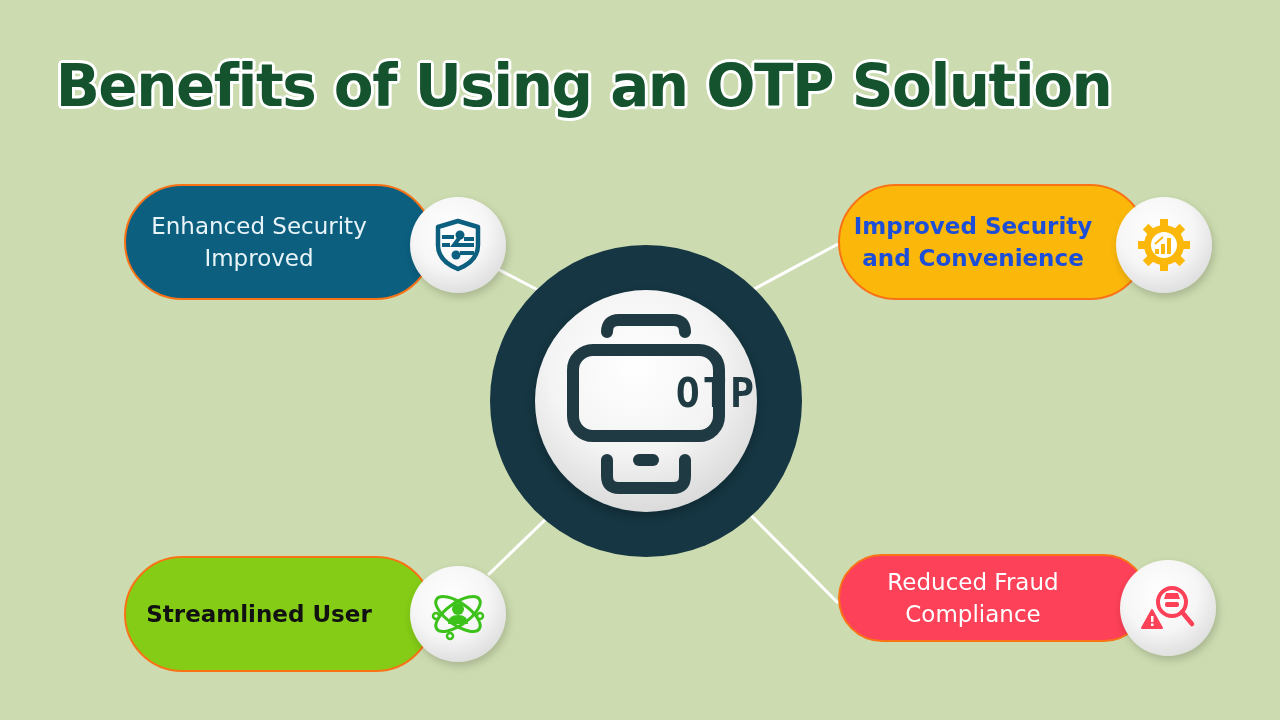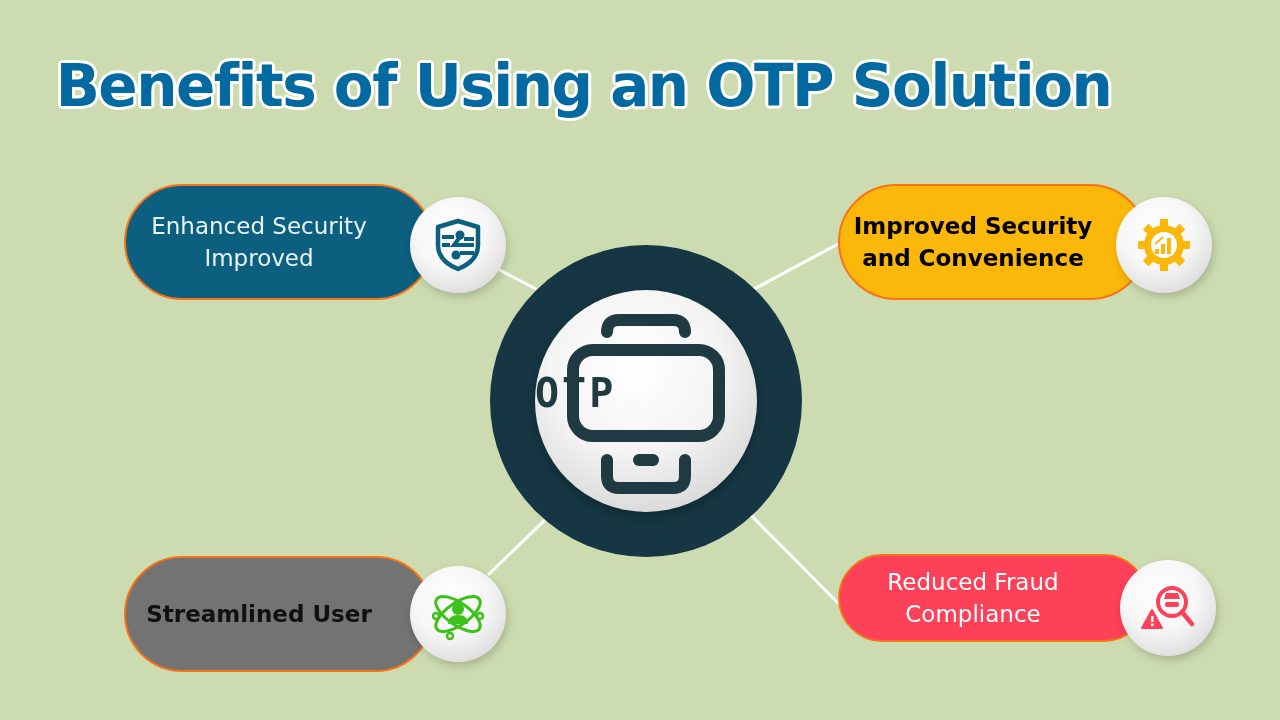--- a/index.html
+++ b/index.html
@@ -5,54 +5,54 @@
     html, body { margin:0; padding:0; }
     body {
       width:1280px; height:720px; overflow:hidden; position:relative;
       background:#cddcb0;
       font-family:"DejaVu Sans", sans-serif;
     }
     .title {
       position:absolute; left:0; top:52px; width:1167px; text-align:center;
       font-family:"DejaVu Sans", sans-serif; font-weight:bold; font-size:58px;
       letter-spacing:-1.5px;
-      color:#0369a1;
+      color:#14532d;
       text-shadow:
         3px 0 0 #fff, -3px 0 0 #fff, 0 3px 0 #fff, 0 -3px 0 #fff,
         2px 2px 0 #fff, -2px -2px 0 #fff, 2px -2px 0 #fff, -2px 2px 0 #fff;
     }
     svg.lines { position:absolute; left:0; top:0; }
     .hub-ring {
       position:absolute; left:490px; top:245px; width:312px; height:312px;
       border-radius:50%; background:#153642;
     }
     .hub-ball {
       position:absolute; left:535px; top:290px; width:222px; height:222px;
       border-radius:50%;
       background:radial-gradient(circle at 45% 35%, #ffffff 0%, #f4f4f4 45%, #d8d8d8 80%, #bdbdbd 100%);
       box-shadow: 0 4px 10px rgba(0,0,0,0.25);
     }
     .hub-icon { position:absolute; left:0; top:0; width:222px; height:222px; }
     .otp-text {
-      position:absolute; left:0; top:80px; width:222px; text-align:left;
+      position:absolute; left:0; top:80px; width:222px; text-align:right;
       font-family:"DejaVu Sans Mono", monospace; font-weight:bold; font-size:40px;
       color:#1f3a42; letter-spacing:3px;
     }
     .pill {
       position:absolute; height:116px; width:310px; border-radius:60px;
       border:2px solid #f97316; box-sizing:border-box;
       display:flex; align-items:center; justify-content:center;
       text-align:center;
     }
     .pill .label { width:250px; font-size:23px; line-height:32px; }
     .pill.left .label { margin-right:40px; }
     .pill.right .label { margin-right:40px; }
     .p1 { left:124px; top:184px; background:#0c5f7f; color:#e8f4f8; }
-    .p2 { left:838px; top:184px; background:#fbb80b; color:#000000; }
-    .p3 { left:124px; top:556px; background:#737373; color:#111; }
+    .p2 { left:838px; top:184px; background:#fbb80b; color:#1d4ed8; }
+    .p3 { left:124px; top:556px; background:#84cc16; color:#111; }
     .p4 { left:838px; top:554px; background:#fc4158; color:#fff; height:88px; }
     .bold { font-weight:bold; }
     .ball {
       position:absolute; width:96px; height:96px; border-radius:50%;
       background:radial-gradient(circle at 42% 35%, #ffffff 0%, #f6f6f6 45%, #dcdcdc 80%, #c4c4c4 100%);
       box-shadow: 2px 4px 8px rgba(0,0,0,0.18);
     }
     .ball svg { position:absolute; left:18px; top:18px; width:60px; height:60px; }
     .b1 { left:410px; top:197px; }
     .b2 { left:1116px; top:197px; }

